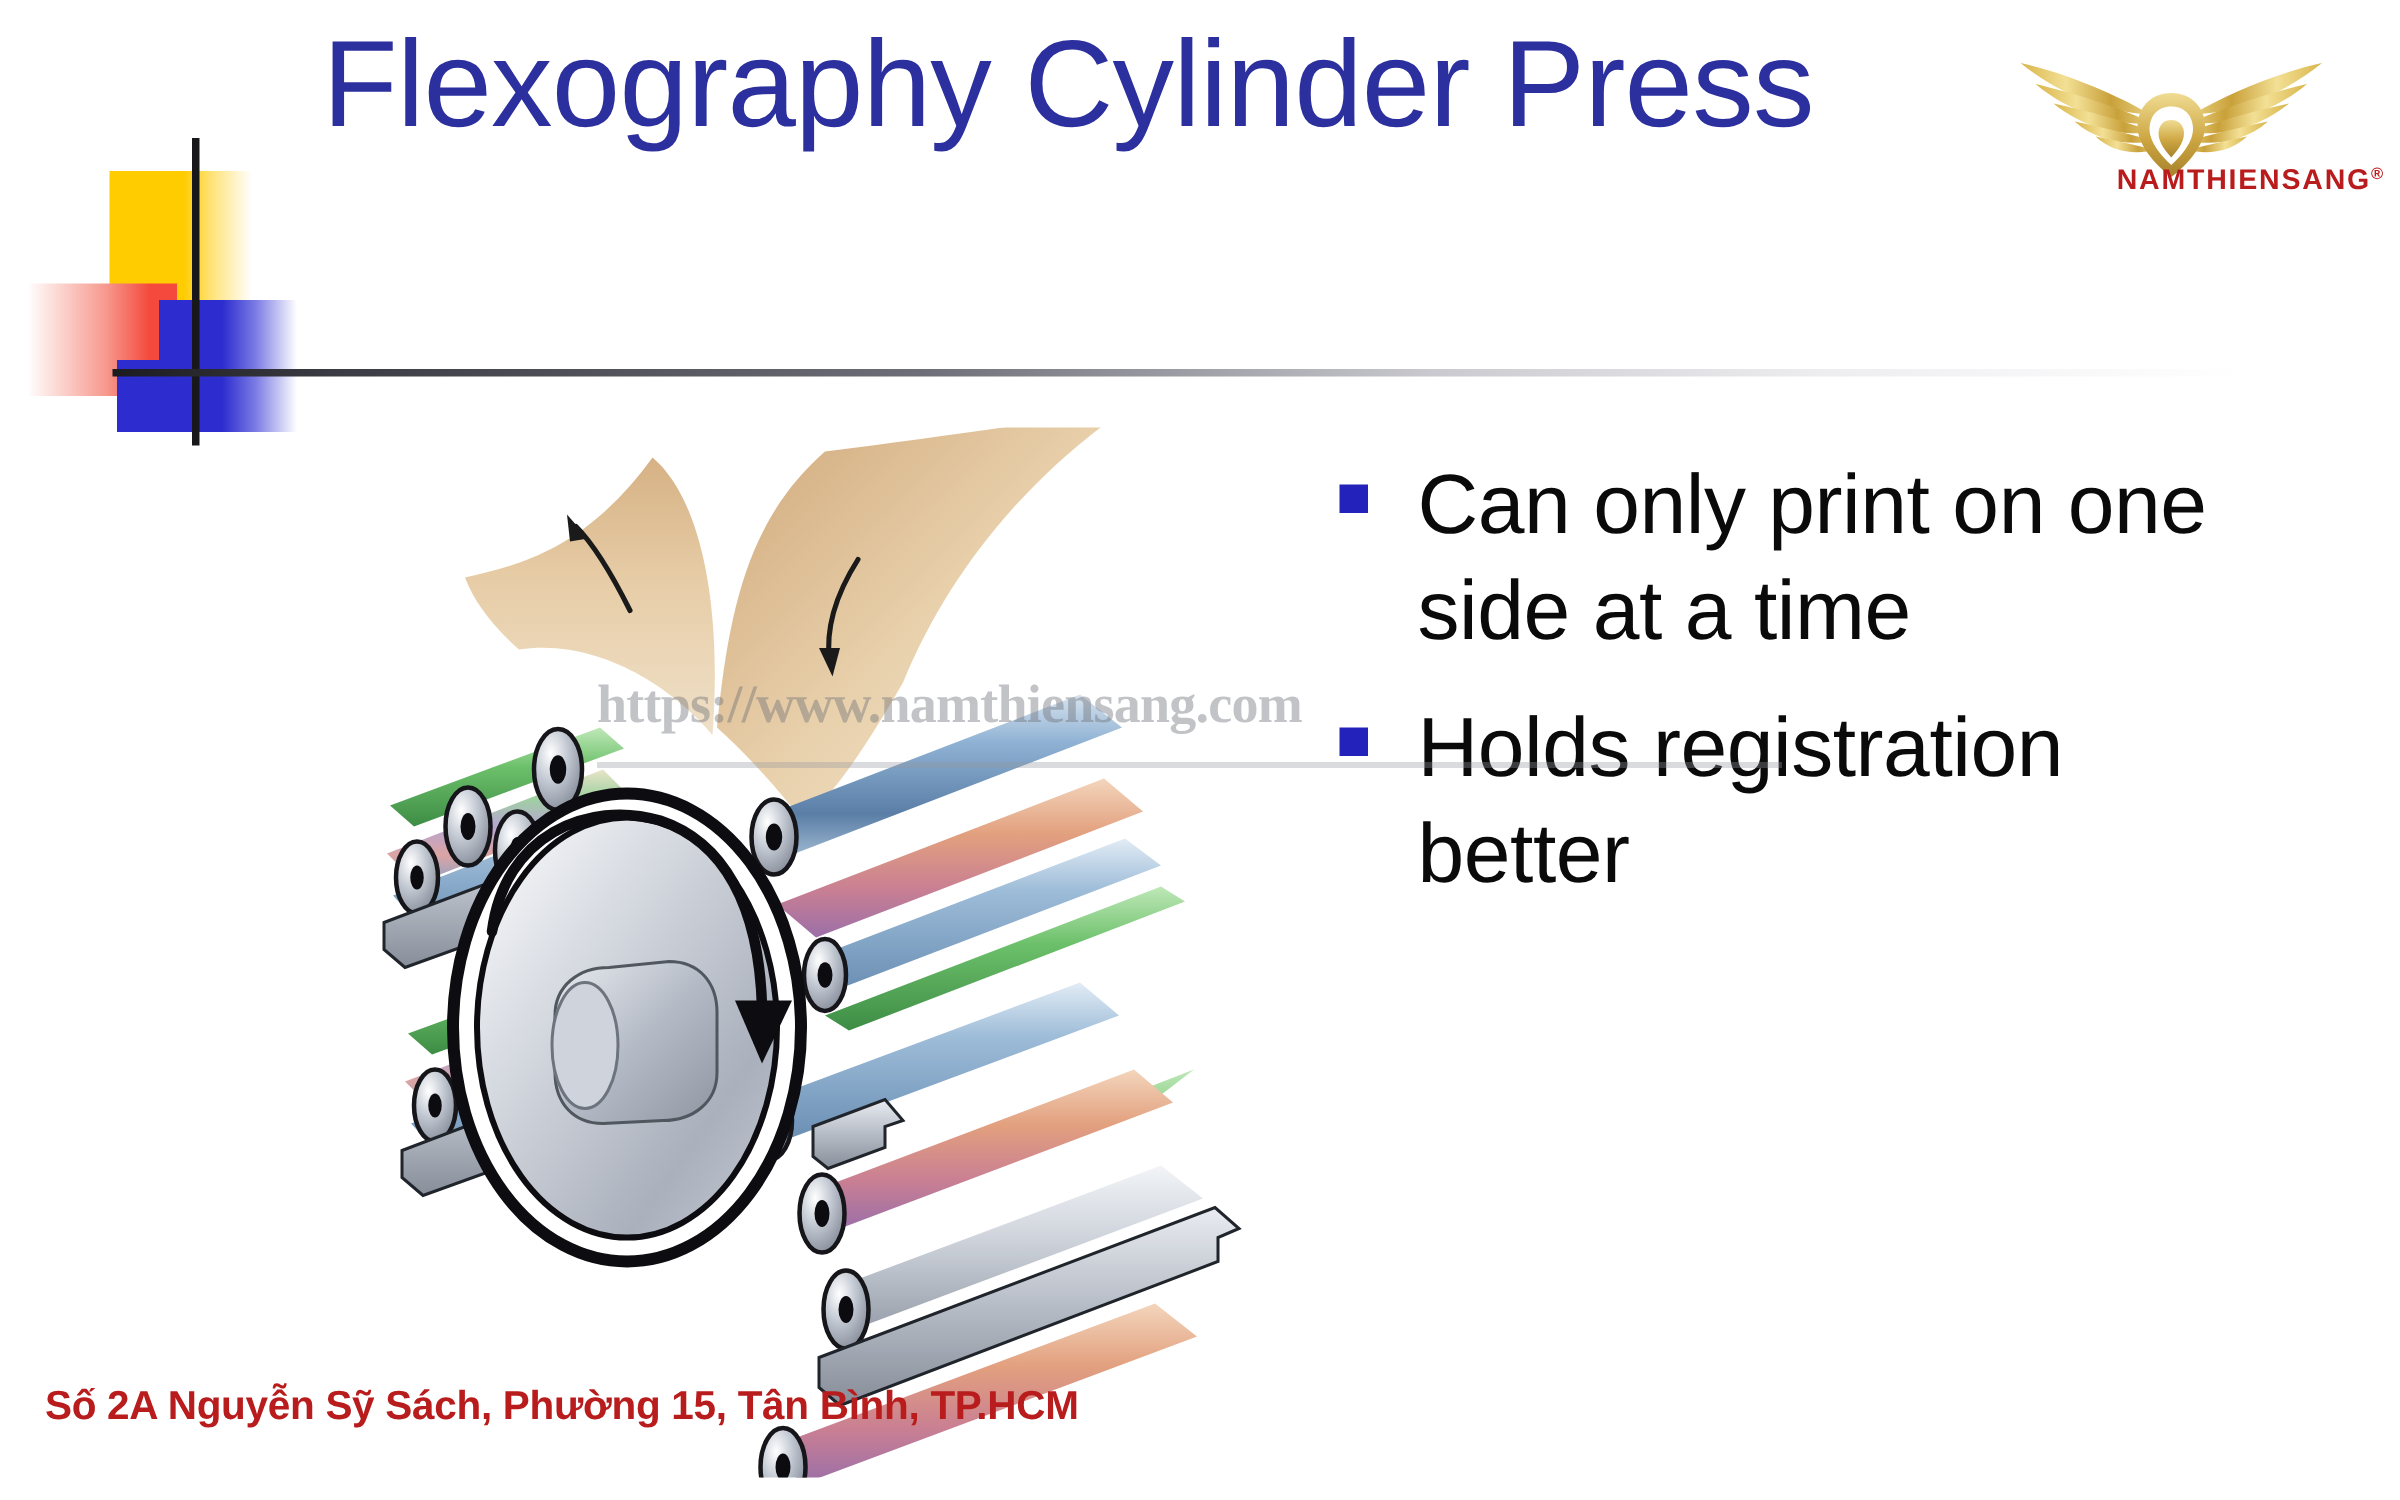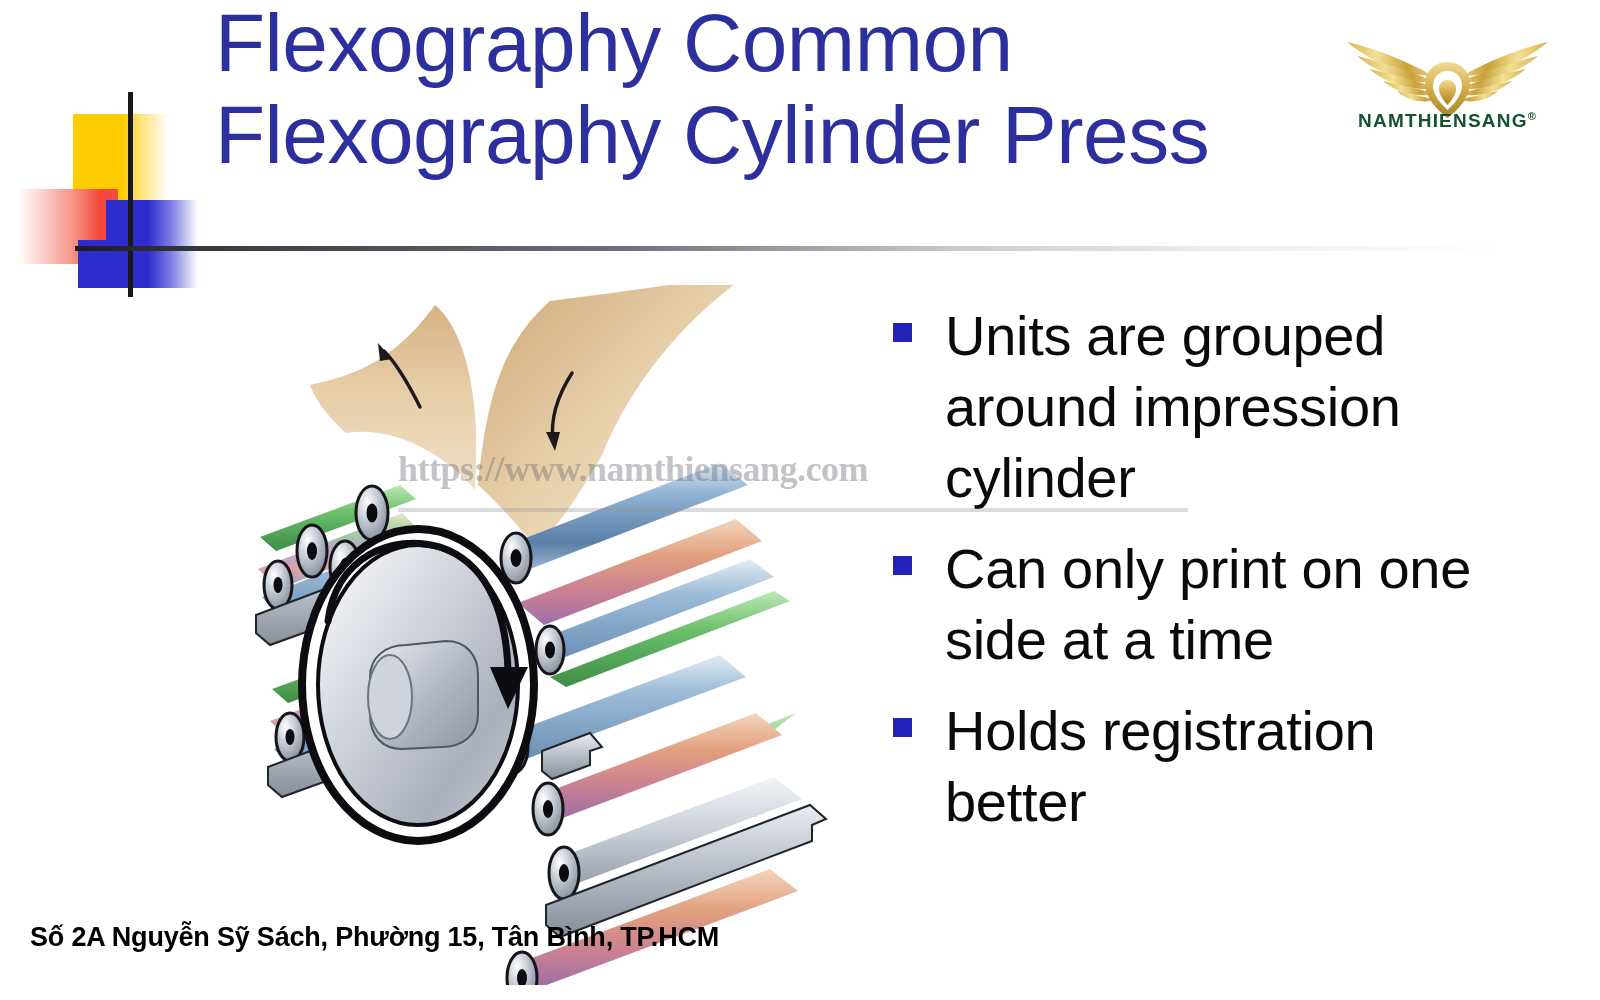--- a/index.html
+++ b/index.html
@@ -93,26 +93,26 @@
     left: 1305px;
     top: 18px;
     width: 285px;
     height: 120px;
   }
   #logo-wings { position: absolute; left: 0; top: 0; }
   .logo-text {
     position: absolute;
     left: 0; right: 0;
     bottom: 6px;
-    text-align: center;
+    text-align: right;
     font-family: "Liberation Sans", sans-serif;
     font-weight: bold;
     font-size: 19px;
     letter-spacing: 1.2px;
-    color: #14532d;
+    color: #b91c1c;
   }
   .logo-text sup { font-size: 11px; }
 
   
   #bullets {
     position: absolute;
     left: 893px;
     top: 300px;
     width: 600px;
   }
@@ -162,21 +162,21 @@
   }
 
   
   #footer {
     position: absolute;
     left: 30px;
     top: 922px;
     font-family: "Liberation Sans", sans-serif;
     font-weight: bold;
     font-size: 27px;
-    color: #000000;
+    color: #b91c1c;
     letter-spacing: -0.2px;
     white-space: nowrap;
   }
 
   
   #diagram {
     position: absolute;
     left: 250px;
     top: 285px;
     width: 580px;
@@ -191,21 +191,20 @@
   <div id="reg-mark">
     <div class="sq-yellow"></div>
     <div class="sq-red"></div>
     <div class="sq-blue"></div>
     <div class="sq-blue-notch"></div>
     <div class="cross-v"></div>
   </div>
   <div id="hrule"></div>
 
   <div id="title-block">
-    <div class="title-line l1">Flexography Common</div>
     <div class="title-line l2">Flexography Cylinder Press</div>
   </div>
 
   <div id="logo">
     <svg id="logo-wings" width="285" height="105" viewBox="0 0 285 105">
       <defs>
         <linearGradient id="goldL" x1="0" y1="0" x2="1" y2="0">
           <stop offset="0%" stop-color="#d9b54a"></stop>
           <stop offset="35%" stop-color="#f3e095"></stop>
           <stop offset="70%" stop-color="#c9a13a"></stop>
@@ -396,24 +395,20 @@
 
         <path d="M120 392 C120 372 136 360 156 360 L196 356 C216 356 228 370 228 390 L228 430 C228 450 212 462 192 462 L152 464 C132 464 120 450 120 430 Z" fill="url(#hub)" stroke="#50575f" stroke-width="2"></path>
         <ellipse cx="140" cy="412" rx="22" ry="42" fill="#cfd4dc" stroke="#6d747e" stroke-width="2"></ellipse>
       </g>
     </svg>
   </div>
 
   <div id="bullets">
     <div class="bullet-row">
       <div class="bullet-marker"></div>
-      <div class="bullet-text">Units are grouped around impression cylinder</div>
-    </div>
-    <div class="bullet-row">
-      <div class="bullet-marker"></div>
       <div class="bullet-text">Can only print on one side at a time</div>
     </div>
     <div class="bullet-row">
       <div class="bullet-marker"></div>
       <div class="bullet-text">Holds registration better</div>
     </div>
   </div>
 
   <div id="watermark">https://www.namthiensang.com</div>
   <div id="watermark-rule"></div>

